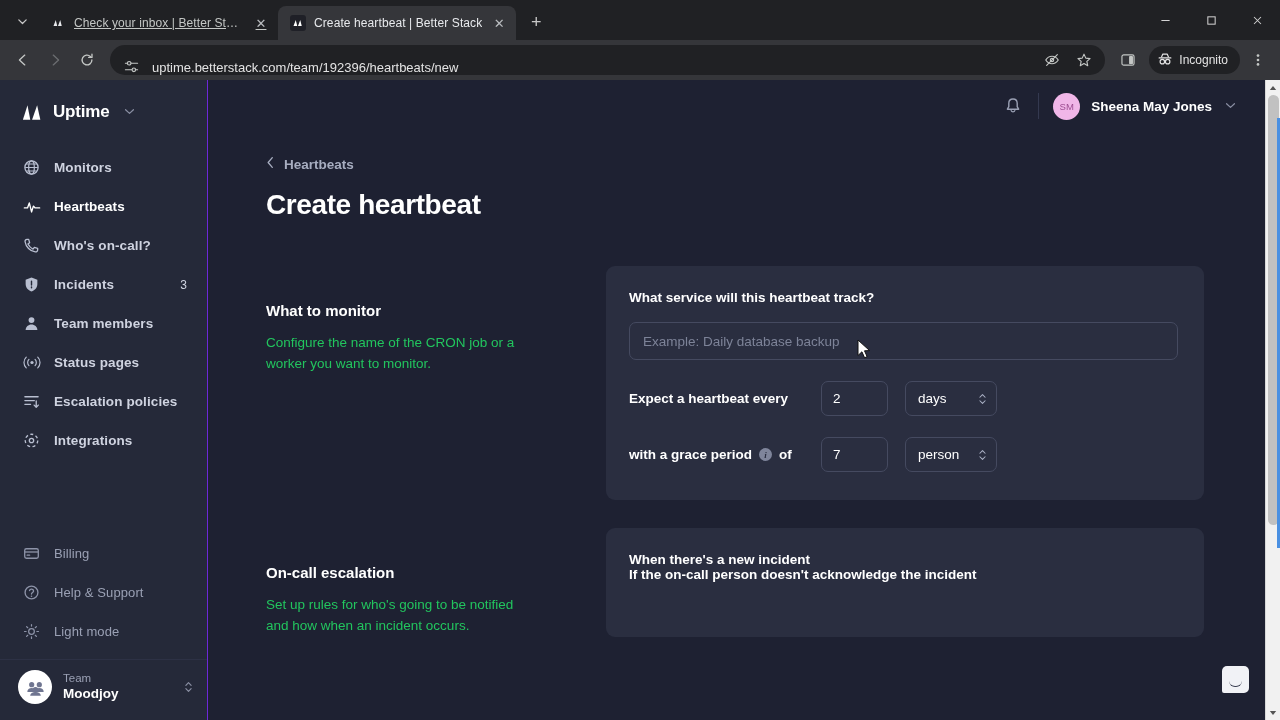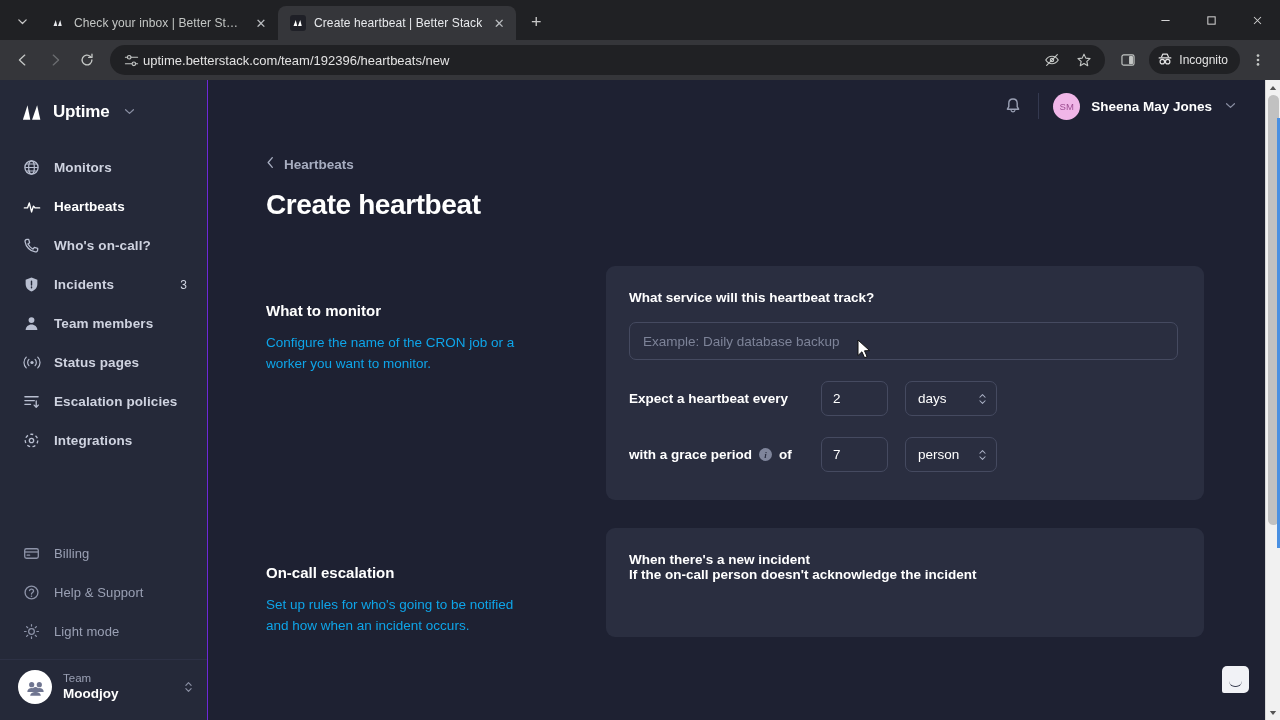--- a/index.html
+++ b/index.html
@@ -21,21 +21,21 @@
     width: 28px; height: 28px; margin: 0 2px 5px 4px; border-radius: 50%;
     display: flex; align-items: center; justify-content: center;
     color: #c7c7c7;
   }
   .tab {
     height: 34px; display: flex; align-items: center; gap: 8px;
     padding: 0 8px 0 12px; border-radius: 8px 8px 0 0;
     font-size: 12px; color: #c4c7c5; max-width: 240px; min-width: 180px;
     position: relative;
   }
-  .tab.inactive { background: transparent; }
+  .tab.inactive { background: transparent; text-decoration: underline; }
   .tab.active { background: #35363a; color: #e8eaed; }
   .tab-favicon {
     width: 16px; height: 16px; border-radius: 3px;
     display: flex; align-items: center; justify-content: center; flex: 0 0 16px;
   }
   .tab.active .tab-favicon { background: #1f2027; }
   .tab-title {
     flex: 1; white-space: nowrap; overflow: hidden; text-overflow: ellipsis;
     font-size: 12px; letter-spacing: .1px;
   }
@@ -61,22 +61,22 @@
     height: 40px; background: #35363a; display: flex; align-items: center;
     padding: 0 8px; gap: 2px; flex: 0 0 40px;
   }
   .tb-btn {
     width: 30px; height: 30px; border-radius: 50%; display: flex;
     align-items: center; justify-content: center; color: #c4c7c5; flex: 0 0 30px;
   }
   .tb-btn.disabled { color: #6b6d70; }
   .omnibox {
     flex: 1; height: 30px; background: #202124; border-radius: 16px;
-    display: flex; align-items: center; padding: 0 6px 0 12px; margin: 0 6px;
-    gap: 3px;
+    display: flex; align-items: flex-end; padding: 0 6px 0 12px; margin: 0 6px;
+    gap: 12px;
   }
   .omni-icon { width: 18px; height: 18px; display: flex; align-items: center; justify-content: center; color: #c4c7c5; flex: 0 0 18px; }
   .omni-url { flex: 1; font-size: 13px; color: #e3e3e3; white-space: nowrap; overflow: hidden; }
   .omni-right { display: flex; align-items: center; gap: 2px; }
   .incognito-pill {
     height: 28px; background: #202124; border-radius: 14px; display: flex;
     align-items: center; gap: 6px; padding: 0 12px 0 8px; color: #e3e3e3; font-size: 12px;
     margin-left: 4px;
   }
   .menu-btn { width: 28px; height: 28px; display: flex; align-items: center; justify-content: center; color: #c4c7c5; margin-left: 2px; }
@@ -169,21 +169,21 @@
   }
   .bc-chevron { font-size: 13px; }
   .page-title {
     font-size: 28px; font-weight: bold; color: #fff; margin-top: 17px; letter-spacing: -.4px;
   }
 
   .section { display: flex; margin-top: 45px; }
   .section-left { width: 340px; flex: 0 0 340px; padding-top: 36px; padding-right: 40px; }
   .section-title { font-size: 15px; font-weight: bold; color: #fff; }
   .section-desc {
-    font-size: 13.5px; color: #0ea5e9; margin-top: 14px; line-height: 1.55; max-width: 270px;
+    font-size: 13.5px; color: #22c55e; margin-top: 14px; line-height: 1.55; max-width: 270px;
   }
   .card {
     flex: 1; background: #2a2e40; border-radius: 9px; padding: 24px 26px 28px 23px;
     min-width: 0;
   }
   .card-title { font-size: 13.5px; font-weight: bold; color: #fff; }
 
   .text-input {
     margin-top: 17px; width: 100%; height: 38px; background: transparent;
     border: 1px solid #454a60; border-radius: 7px; padding: 0 13px;

